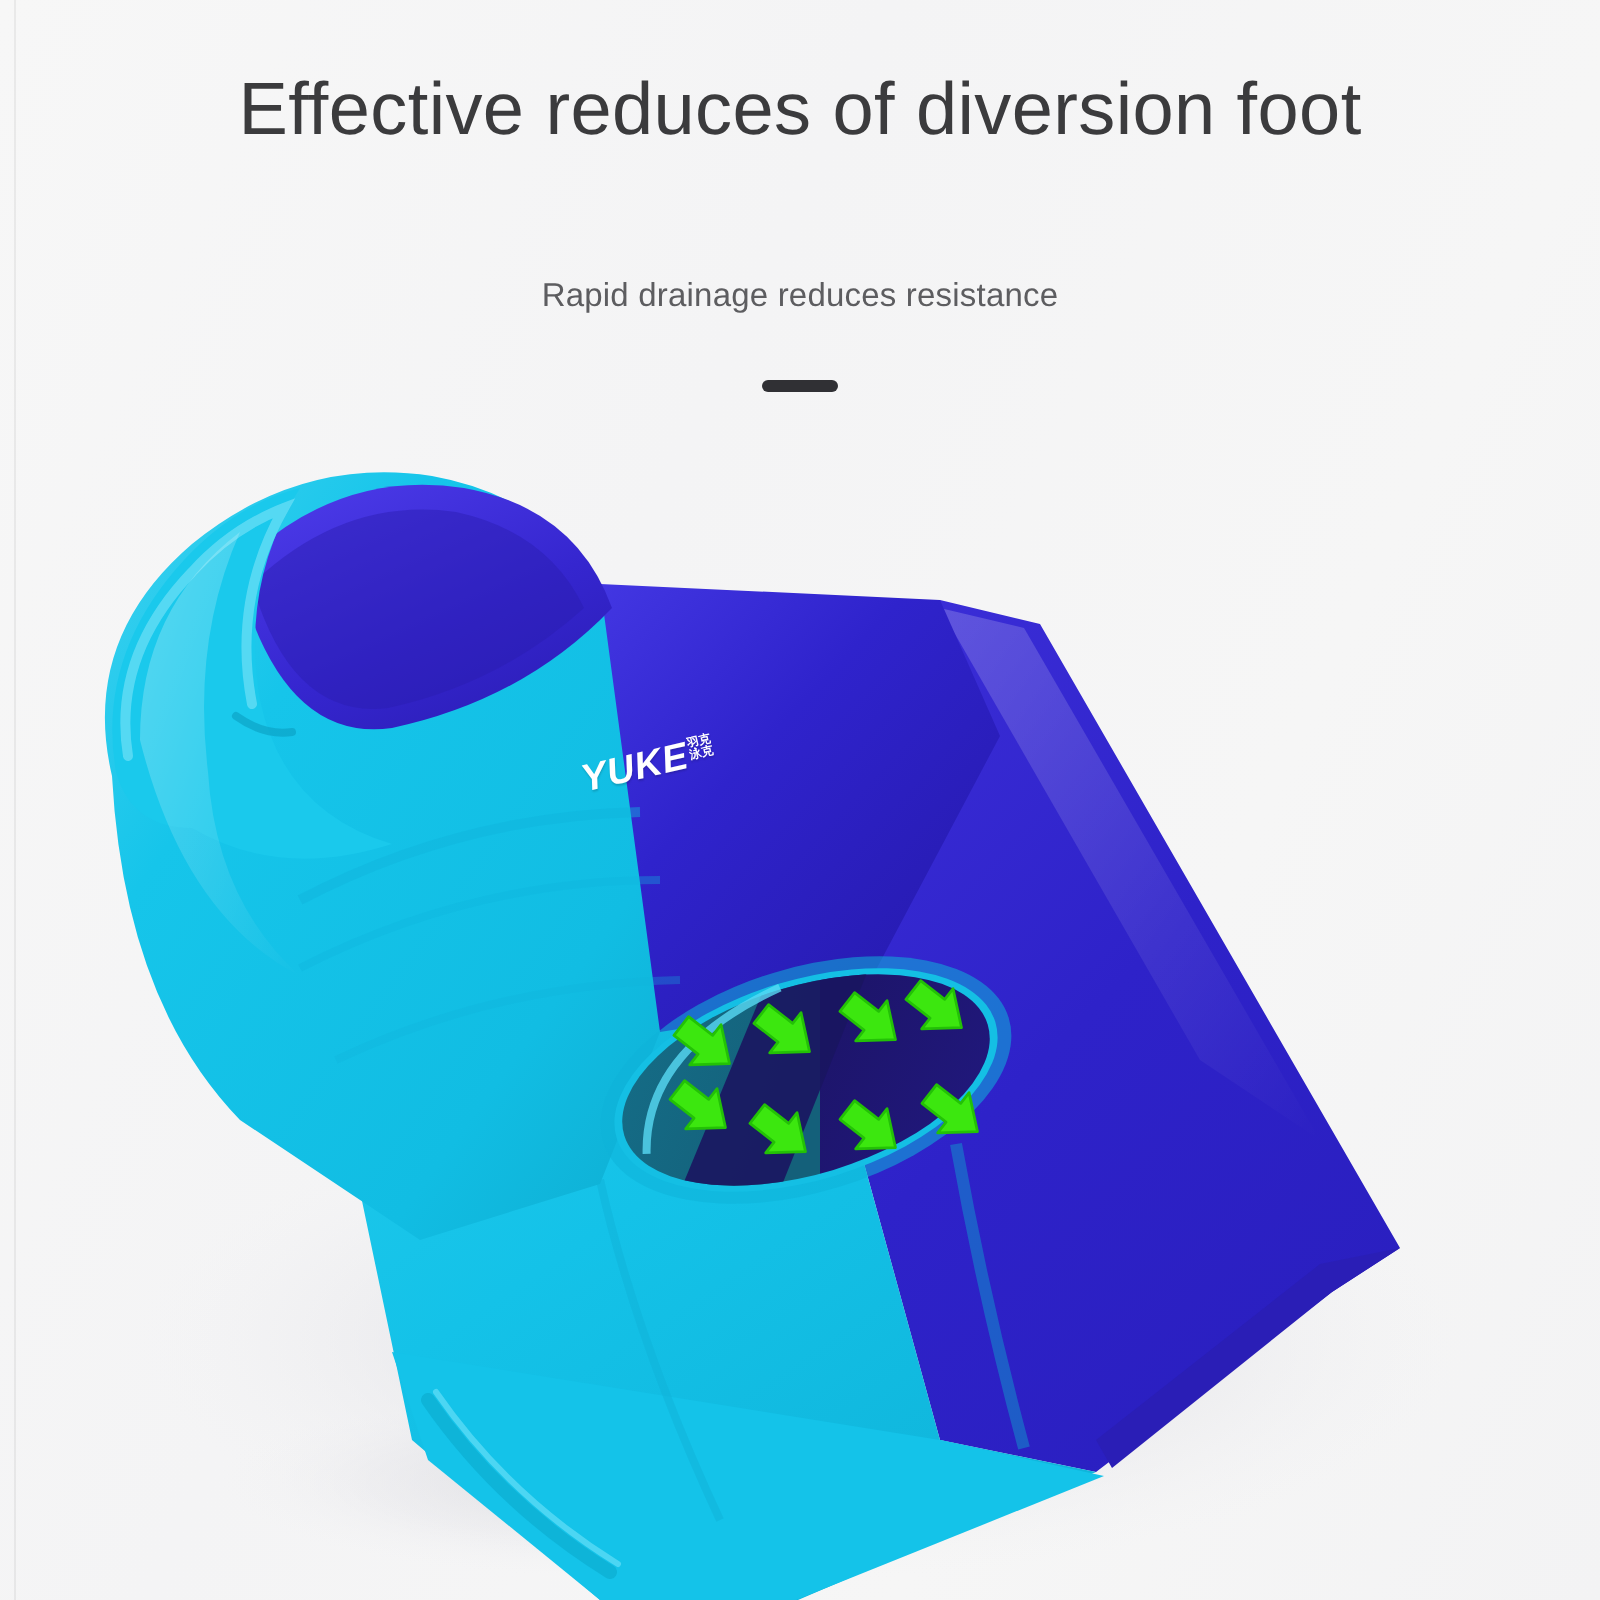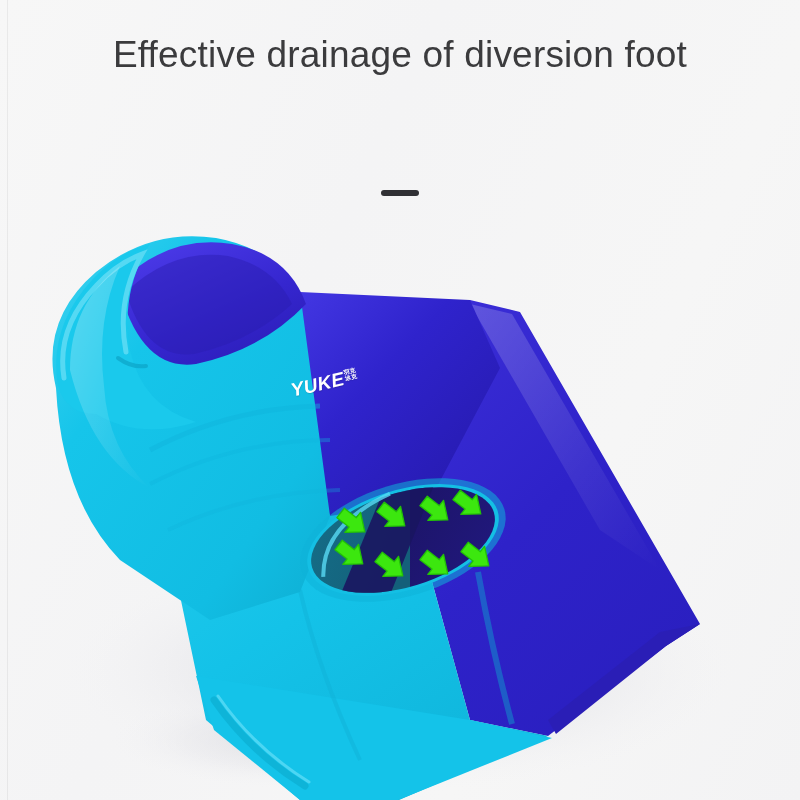--- a/index.html
+++ b/index.html
@@ -97,22 +97,23 @@
     text-shadow: 0 1px 1px rgba(0,0,0,0.16);
   }
 </style>
 </head>
 <body>
 
 <div id="stage">
 
   <div id="left-seam"></div>
 
-  <div id="headline">Effective drainage of diversion foot</div>
-
+  <div id="headline">Effective reduces of diversion foot</div>
+
+  <div id="subhead">Rapid drainage reduces resistance</div>
 
   <div id="rule"></div>
 
   <div id="product">
     <svg viewBox="0 0 800 600" xmlns="http://www.w3.org/2000/svg">
       <defs>
 
         <linearGradient id="gCyan" x1="0" y1="0" x2="1" y2="1">
           <stop offset="0%" stop-color="#3ed2f0"></stop>
           <stop offset="30%" stop-color="#16c5ea"></stop>

